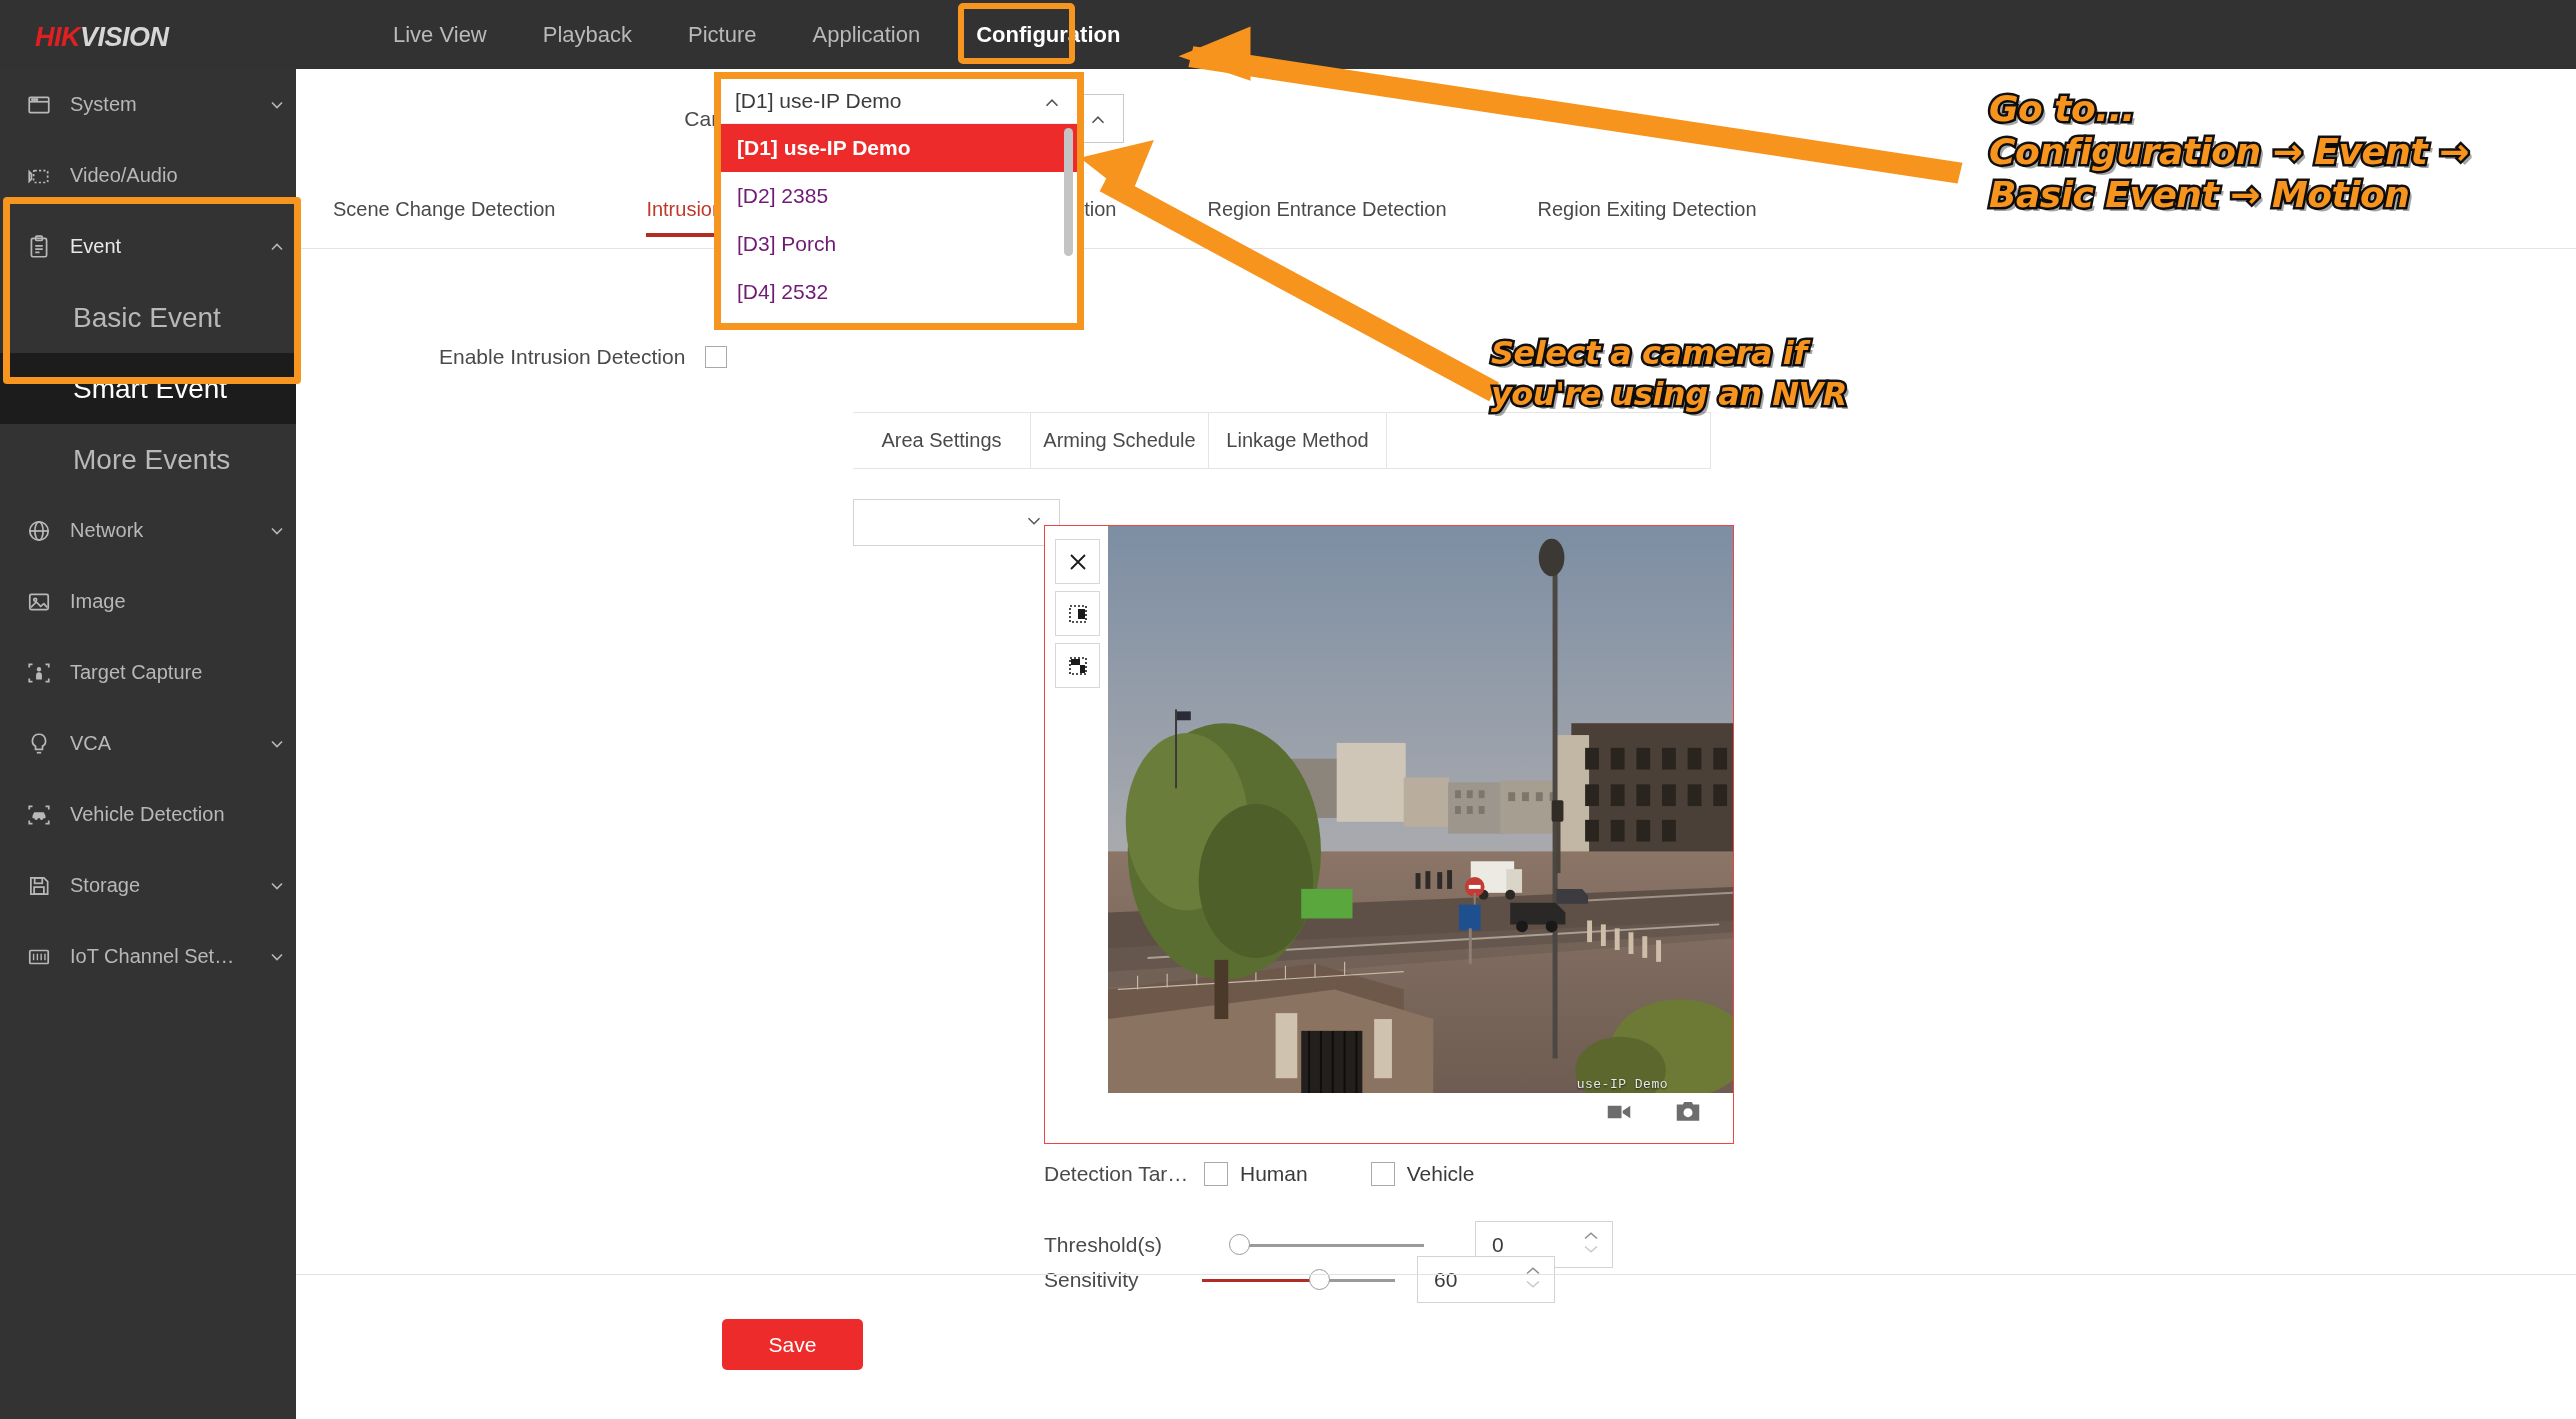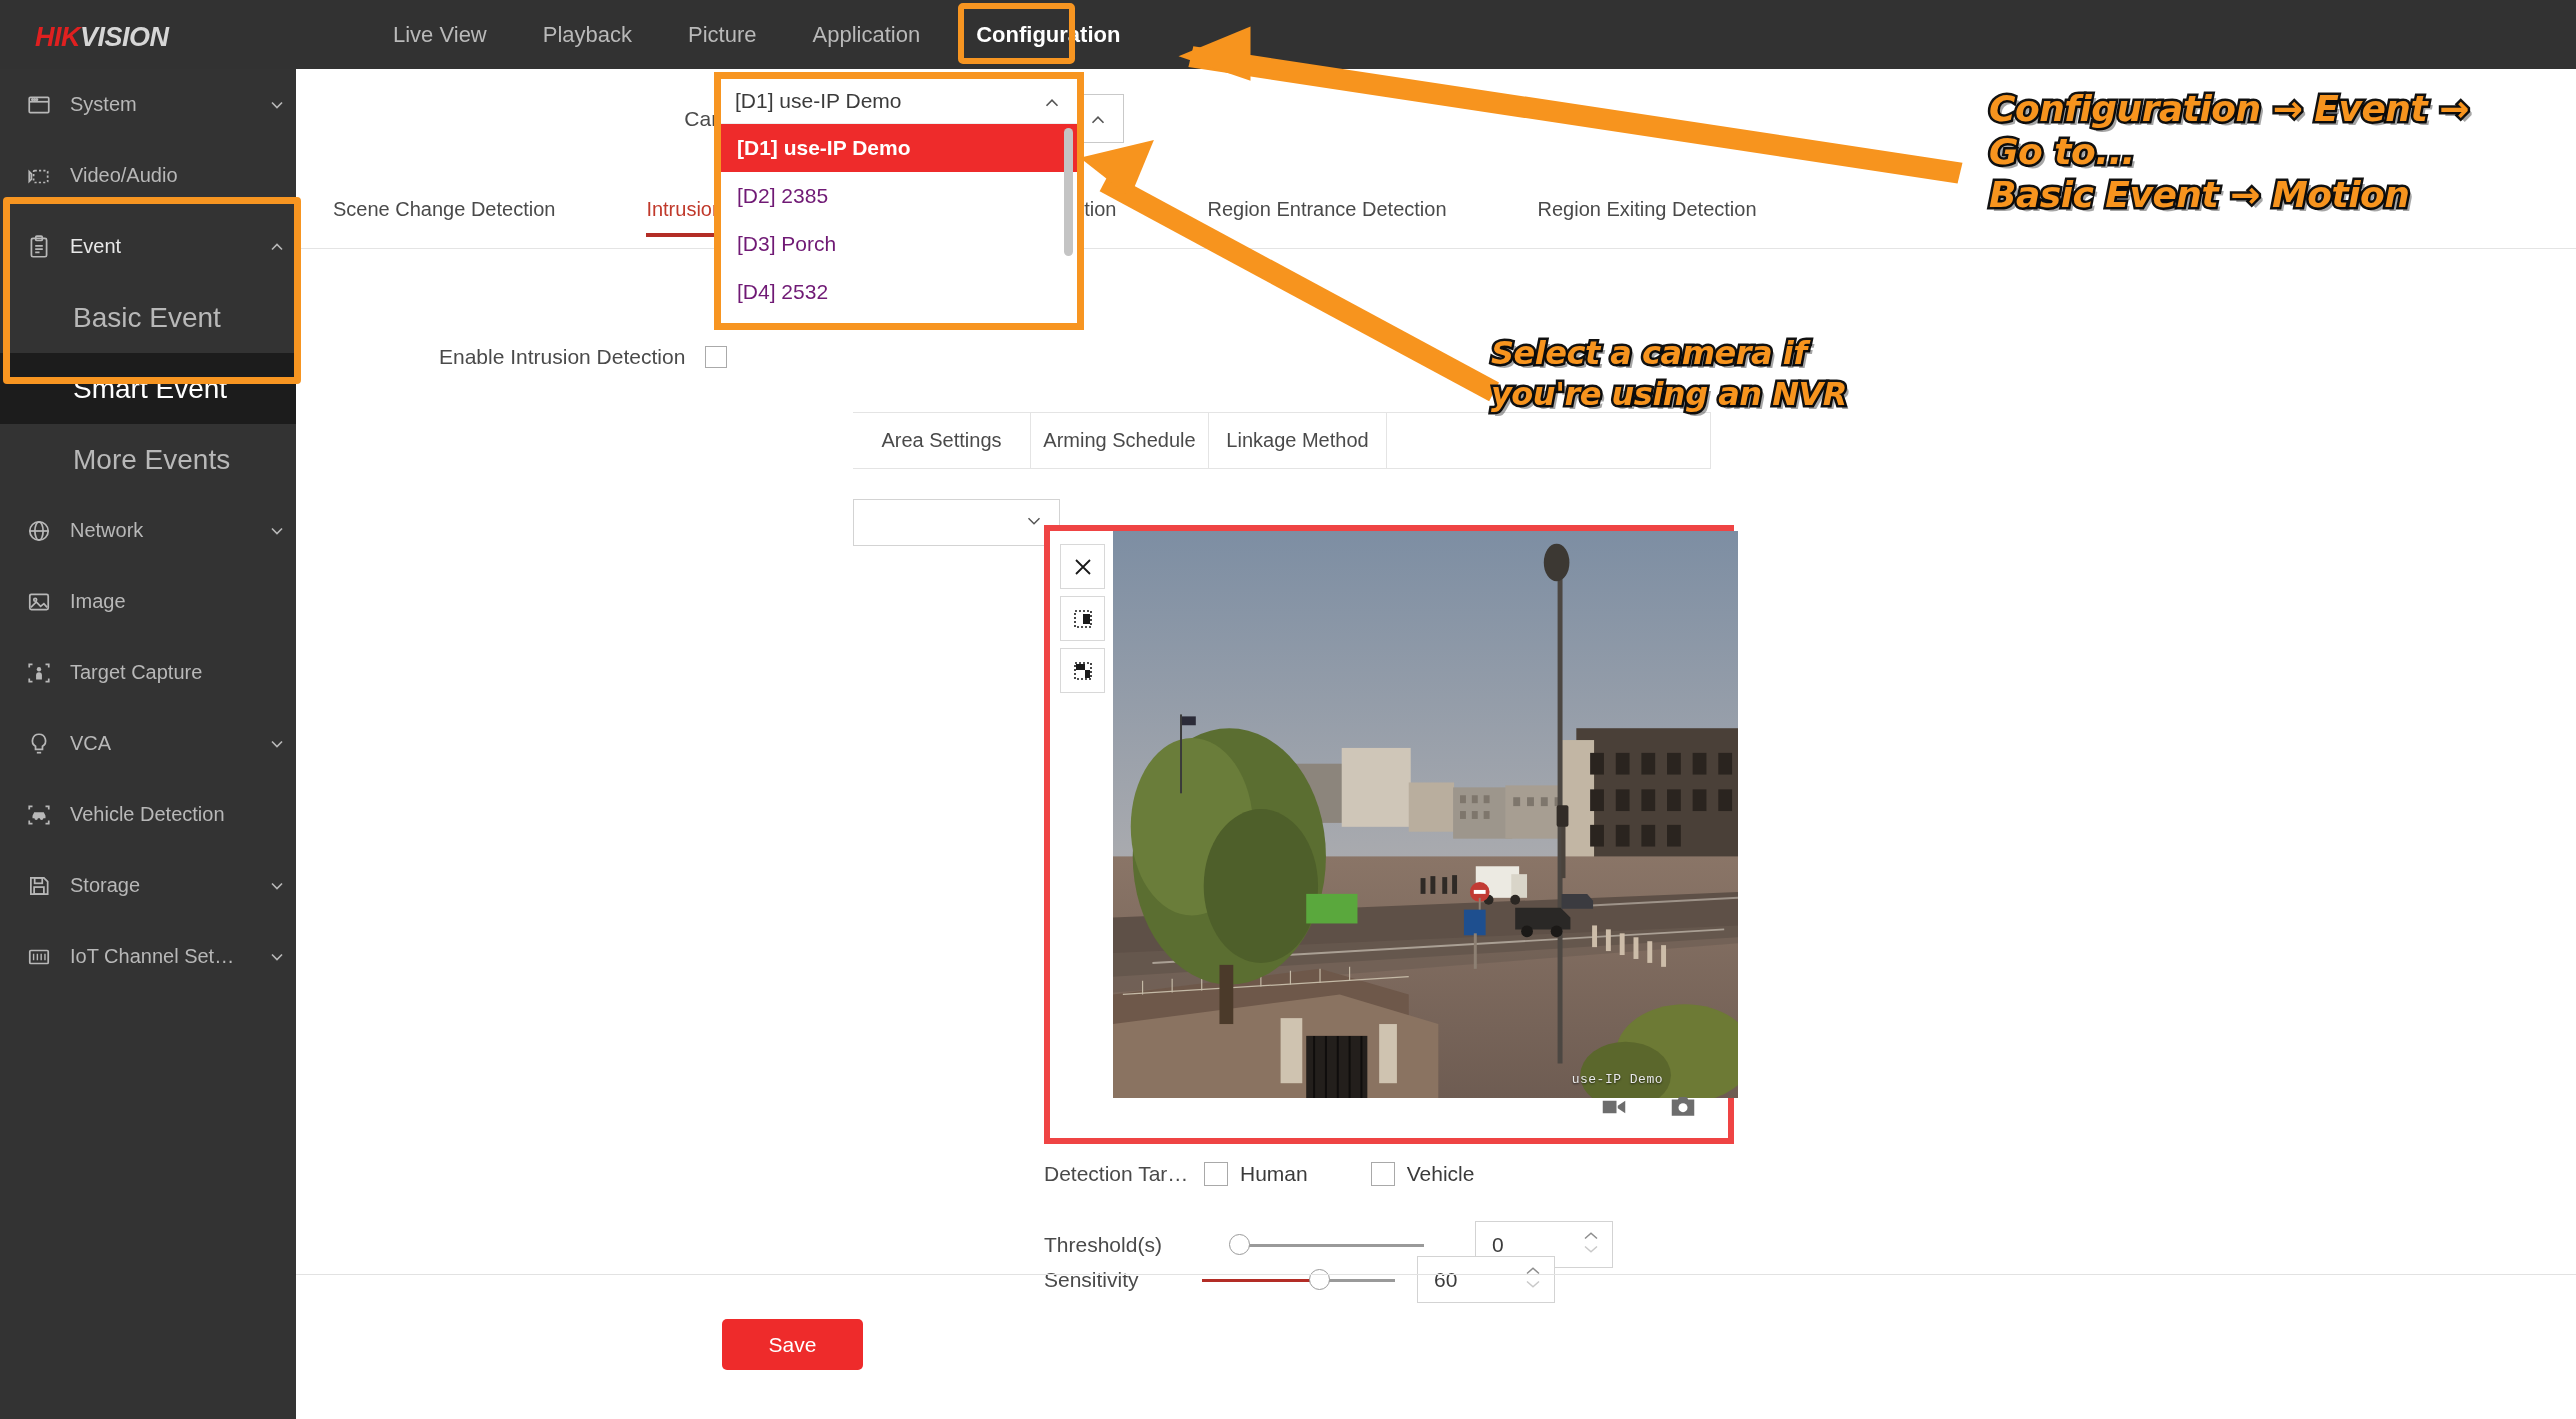--- a/index.html
+++ b/index.html
@@ -140,21 +140,21 @@
   .area-select {
     position: absolute; left: 414px; top: 225px;
     width: 207px; height: 47px; border: 1px solid #d3d3d3; background: #fff;
     display: flex; align-items: center; justify-content: flex-end; padding-right: 14px;
     cursor: pointer;
   }
 
   
   .videopanel {
     position: absolute; left: 748px; top: 456px; width: 690px; height: 619px;
-    border: 6px solid #ef4444; background: #fff;
+    border: 1px solid #ef4444; background: #fff;
   }
   .vp-tools {
     position: absolute; left: 10px; top: 13px; width: 47px;
   }
   .vp-tool {
     width: 45px; height: 45px; border: 1px solid #d8d8d8; background: #fff;
     margin-bottom: 7px; display: flex; align-items: center; justify-content: center;
     cursor: pointer;
   }
   .vp-video {
@@ -708,22 +708,22 @@
   <svg class="arrow" style="left:0; top:0; width:2576px; height:1419px;" viewBox="0 0 2612 1439" width="2576" height="1419">
 
     <path d="M1210 47 L1990 165 L1985 186 L1205 68 Z" fill="#f7941e"></path>
     <path d="M1195 57 L1268 27 L1268 82 Z" fill="#f7941e"></path>
 
     <path d="M1125 175 L1520 388 L1510 407 L1115 194 Z" fill="#f7941e"></path>
     <path d="M1095 160 L1170 142 L1146 200 Z" fill="#f7941e"></path>
   </svg>
 
   <div class="anno anno-1">
+    <div>Go to...</div>
     <div>Configuration → Event →</div>
-    <div>Go to...</div>
     <div>Basic Event → Motion</div>
   </div>
 
   <div class="anno anno-2">
     <div>Select a camera if</div>
     <div>you're using an NVR</div>
   </div>
 
 </div>
 

